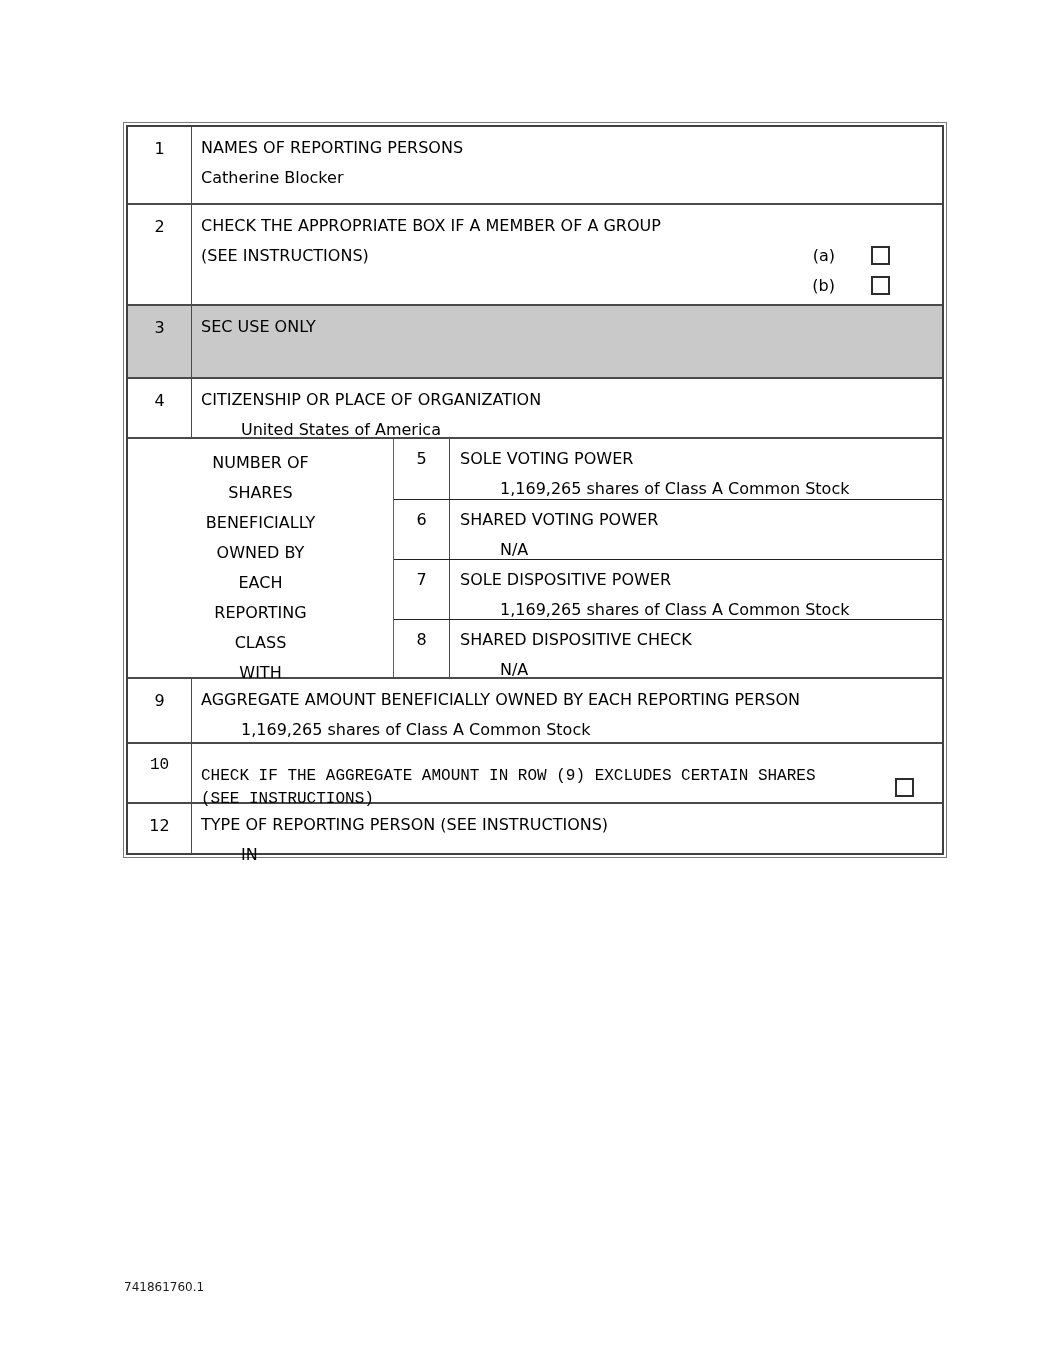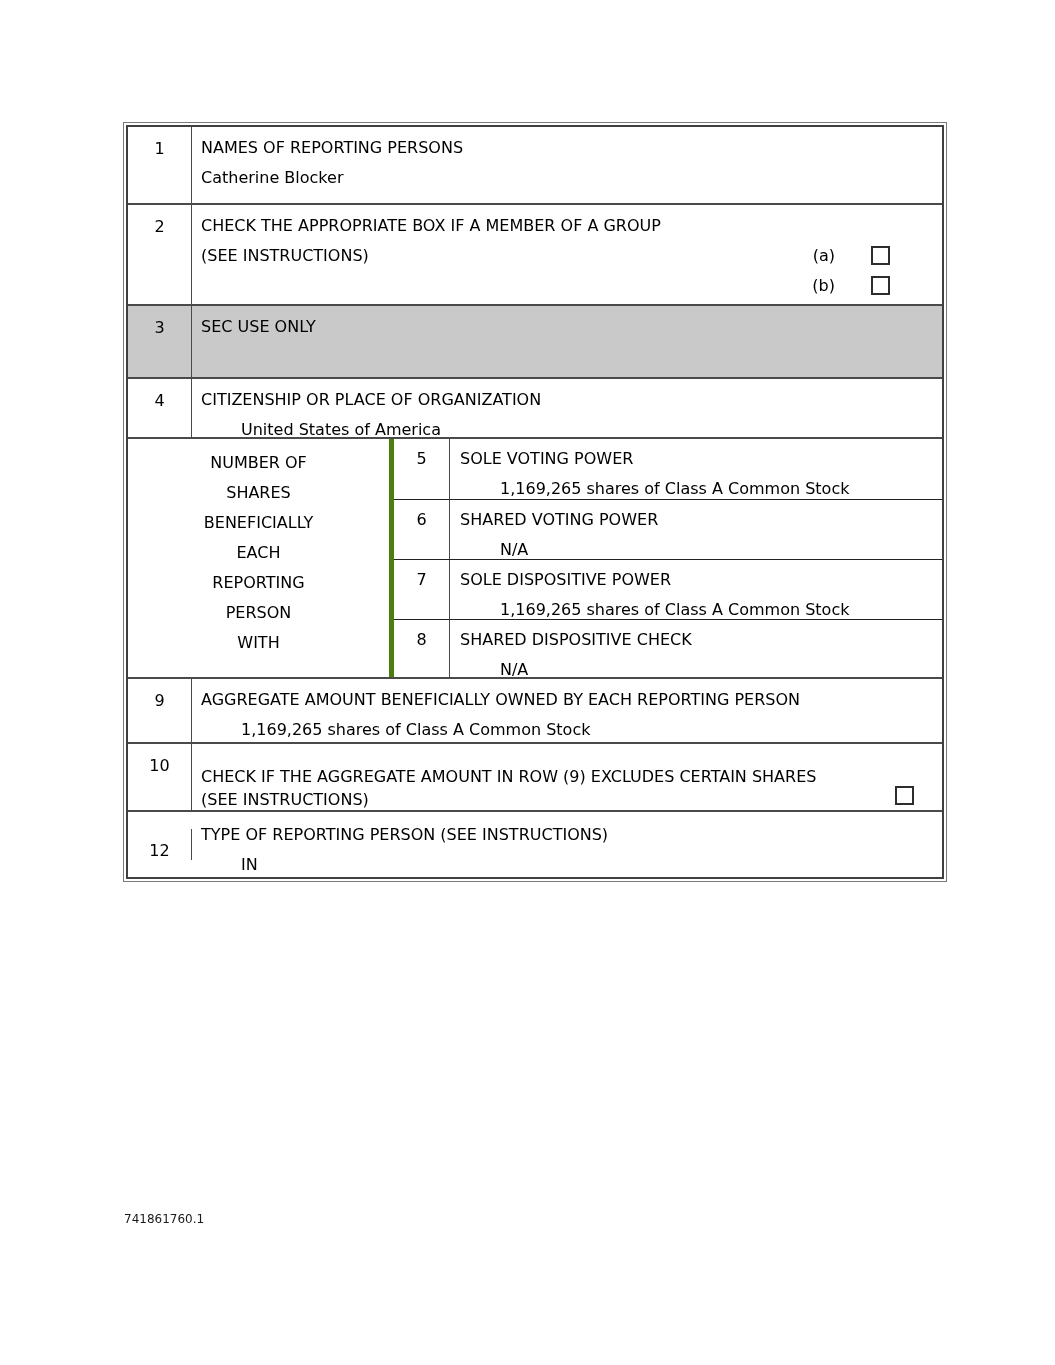--- a/index.html
+++ b/index.html
@@ -37,42 +37,42 @@
   .line { line-height: 21px; }
   .val { margin-top: 9px; line-height: 21px; }
   .indent { margin-left: 40px; }
 
   .h-r1 { height: 76px; }
   .h-r2 { height: 101px; }
   .h-r3 { height: 73px; }
   .h-r4 { height: 60px; }
   .h-blk { height: 240px; }
   .h-r9 { height: 65px; }
-  .h-r10 { height: 68px; }
+  .h-r10 { height: 60px; font-family: Liberation Mono, monospace; }
   .h-r11 { height: 64px; }
-  .h-r12 { height: 67px; align-items: center; }
+  .h-r12 { height: 51px; }
 
   .gray-row { background: #c9c9c9; }
 
   
   .cbline { display: flex; align-items: center; margin-top: 9px; line-height: 21px; }
   .cbline .spacer { flex: 1 1 auto; }
   .cb {
     display: inline-block;
     width: 19px; height: 19px;
     border: 2px solid #2d2d2d;
     background: #ffffff;
     flex: none;
   }
   .cb-gap { margin-left: 36px; margin-right: 40px; }
 
   
   .sidecell {
     flex: none; width: 266px;
-    border-right: 5px solid #4d7c0f;
+    border-right: 1px solid #4d7c0f;
     text-align: center;
     padding-top: 9px;
   }
   .sidecell .sideline { line-height: 30px; }
   .subrows { flex: 1 1 auto; display: flex; flex-direction: column; min-width: 0; }
   .subrow { display: flex; height: 60px; border-top: 1px solid #222222; }
   .subrow.first { border-top: none; height: 60px; }
   .subnum {
     flex: none; width: 56px;
     border-right: 1px solid #4a4a4a;
@@ -82,21 +82,21 @@
   .subcontent { flex: 1 1 auto; padding: 9px 4px 0 10px; min-width: 0; }
 
   
   .r10-content { position: relative; padding-top: 21px; }
   .r10-content .line { line-height: 23px; }
   .cb-corner { position: absolute; right: 28px; bottom: 5px; }
 
   
   .footer-note {
     position: absolute;
-    left: 124px; top: 1212px;
+    left: 124px; top: 1280px;
     font-size: 12px;
     color: #1a1a1a;
   }
 </style>
 </head>
 <body>
 
 <div class="table-outer">
   <div class="tbl">
 
@@ -139,23 +139,24 @@
         <div class="line">CITIZENSHIP OR PLACE OF ORGANIZATION</div>
         <div class="val indent">United States of America</div>
       </div>
     </div>
 
     <div class="row h-blk">
       <div class="sidecell">
         <div class="sideline">NUMBER OF</div>
         <div class="sideline">SHARES</div>
         <div class="sideline">BENEFICIALLY</div>
+        <div class="sideline">OWNED BY</div>
         <div class="sideline">EACH</div>
         <div class="sideline">REPORTING</div>
-        <div class="sideline">PERSON</div>
+        <div class="sideline">CLASS</div>
         <div class="sideline">WITH</div>
       </div>
       <div class="subrows">
         <div class="subrow first">
           <div class="subnum">5</div>
           <div class="subcontent">
             <div class="line">SOLE VOTING POWER</div>
             <div class="val indent">1,169,265 shares of Class A Common Stock</div>
           </div>
         </div>

